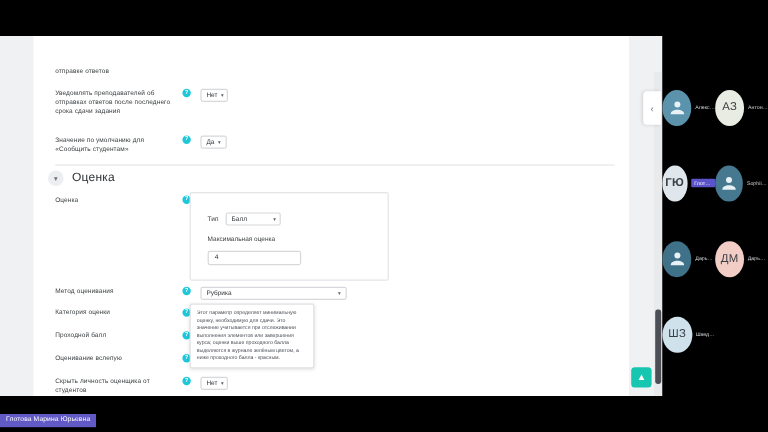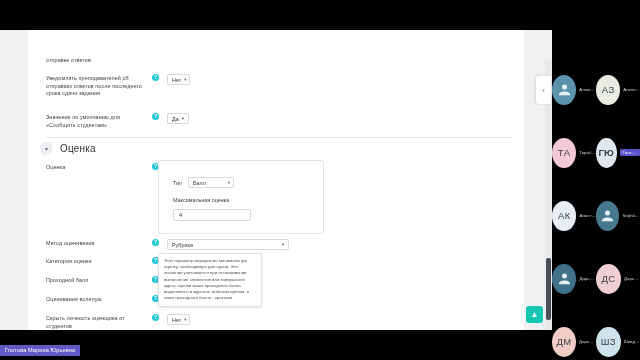--- a/index.html
+++ b/index.html
@@ -324,54 +324,42 @@
               <path d="M3 21c0-4 4-6 9-6s9 2 9 6z"></path>
             </svg>
           </div>
           <div class="pname">Алексан...</div>
         </div>
         <div class="tile">
           <div class="av" style="background: rgb(232, 236, 226);">АЗ</div>
           <div class="pname">Антонов...</div>
         </div>
         <div class="tile">
-          <div class="av" style="background: rgb(243, 201, 214);">ТА</div>
-          <div class="pname">Тарабин...</div>
-        </div>
-        <div class="tile">
           <div class="av" style="background: rgb(223, 231, 236); font-weight: bold;">ГЮ</div>
           <div class="pname active">Глотова ...</div>
-        </div>
-        <div class="tile">
-          <div class="av" style="background: rgb(231, 238, 243);">АК</div>
-          <div class="pname">Анастас...</div>
         </div>
         <div class="tile">
           <div class="av person" style="background: rgb(70, 120, 143);">
             <svg viewBox="0 0 24 24" fill="#e8f1f5">
               <circle cx="12" cy="8" r="4"></circle>
               <path d="M3 21c0-4 4-6 9-6s9 2 9 6z"></path>
             </svg>
           </div>
           <div class="pname">Sophiia K...</div>
         </div>
         <div class="tile">
           <div class="av person" style="background: rgb(63, 114, 136);">
             <svg viewBox="0 0 24 24" fill="#e8f1f5">
               <circle cx="12" cy="8" r="4"></circle>
               <path d="M3 21c0-4 4-6 9-6s9 2 9 6z"></path>
             </svg>
           </div>
           <div class="pname">Дарья Л...</div>
         </div>
         <div class="tile">
-          <div class="av" style="background: rgb(240, 207, 211);">ДС</div>
-          <div class="pname">Дарья Г...</div>
-        </div>
-        <div class="tile">
           <div class="av" style="background: rgb(242, 205, 198);">ДМ</div>
           <div class="pname">Дарья М...</div>
         </div>
         <div class="tile">
           <div class="av" style="background: rgb(207, 225, 234); text-align: center;">ШЗ</div>
           <div class="pname">Шведов...</div>
         </div>
       </div>
   </div>
 

